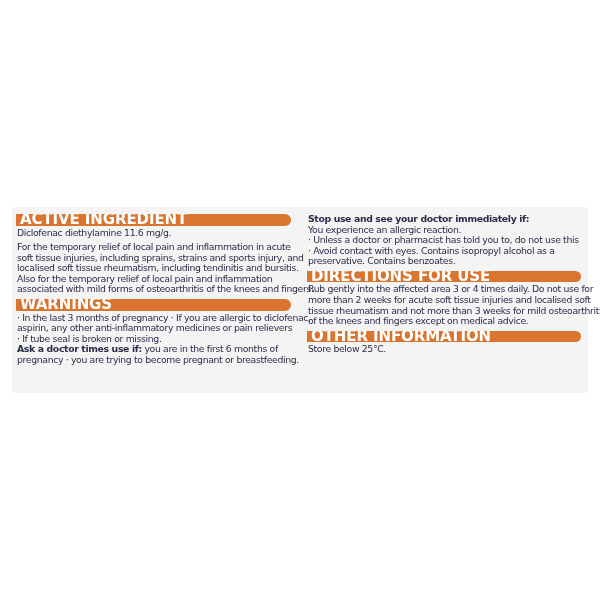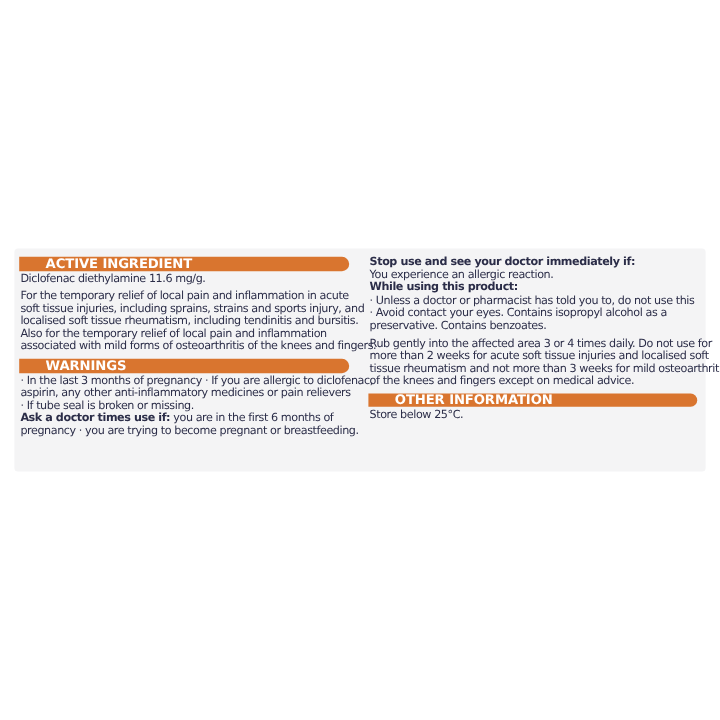--- a/index.html
+++ b/index.html
@@ -10,22 +10,22 @@
     }
     .panel {
       position: absolute; left: 12px; top: 207px; width: 576px; height: 186px;
       background: #f4f4f5; border-radius: 3px;
     }
     .col { position: absolute; top: 0; }
     .col-left { left: 4px; width: 275px; top: 7px; }
     .col-right { left: 295px; width: 274px; top: 7px; }
     .bar {
       background: #d9752f; color: #ffffff; font-weight: bold;
-      font-size: 11px; line-height: 11.5px; height: 11.5px;
-      padding-left: 22px; border-radius: 0 6px 6px 0;
+      font-size: 15px; line-height: 11.5px; height: 11.5px;
+      padding-left: 4px; border-radius: 0 6px 6px 0;
       letter-spacing: -0.1px; white-space: nowrap; overflow: hidden;
     }
     .txt {
       font-size: 9.3px; line-height: 10.6px; letter-spacing: -0.35px;
       margin: 2px 0 4px 1px; white-space: nowrap;
     }
     .txt b { font-weight: bold; }
     .line { display: block; }
   </style>
 </head>
@@ -54,26 +54,26 @@
       <span class="line">· If tube seal is broken or missing.</span>
       <span class="line"><b>Ask a doctor times use if:</b><span> you are in the first 6 months of</span></span>
       <span class="line">pregnancy · you are trying to become pregnant or breastfeeding.</span>
     </div>
   </div>
 
   <div class="col col-right">
     <div class="txt" style="margin-top:0">
       <span class="line"><b>Stop use and see your doctor immediately if:</b></span>
       <span class="line">You experience an allergic reaction.</span>
-      <span class="line"><b>While using this product:</b></span>
       <span class="line">· Unless a doctor or pharmacist has told you to, do not use this</span>
-      <span class="line">· Avoid contact your eyes. Contains isopropyl alcohol as a</span>
+      <span class="line">· Avoid contact with eyes. Contains isopropyl alcohol as a</span>
       <span class="line">preservative. Contains benzoates.</span>
     </div>
 
+    <div class="bar">DIRECTIONS FOR USE</div>
     <div class="txt">
       <span class="line">Rub gently into the affected area 3 or 4 times daily. Do not use for</span>
       <span class="line">more than 2 weeks for acute soft tissue injuries and localised soft</span>
       <span class="line">tissue rheumatism and not more than 3 weeks for mild osteoarthritis</span>
       <span class="line">of the knees and fingers except on medical advice.</span>
     </div>
 
     <div class="bar">OTHER INFORMATION</div>
     <div class="txt">
       <span class="line">Store below 25°C.</span>

